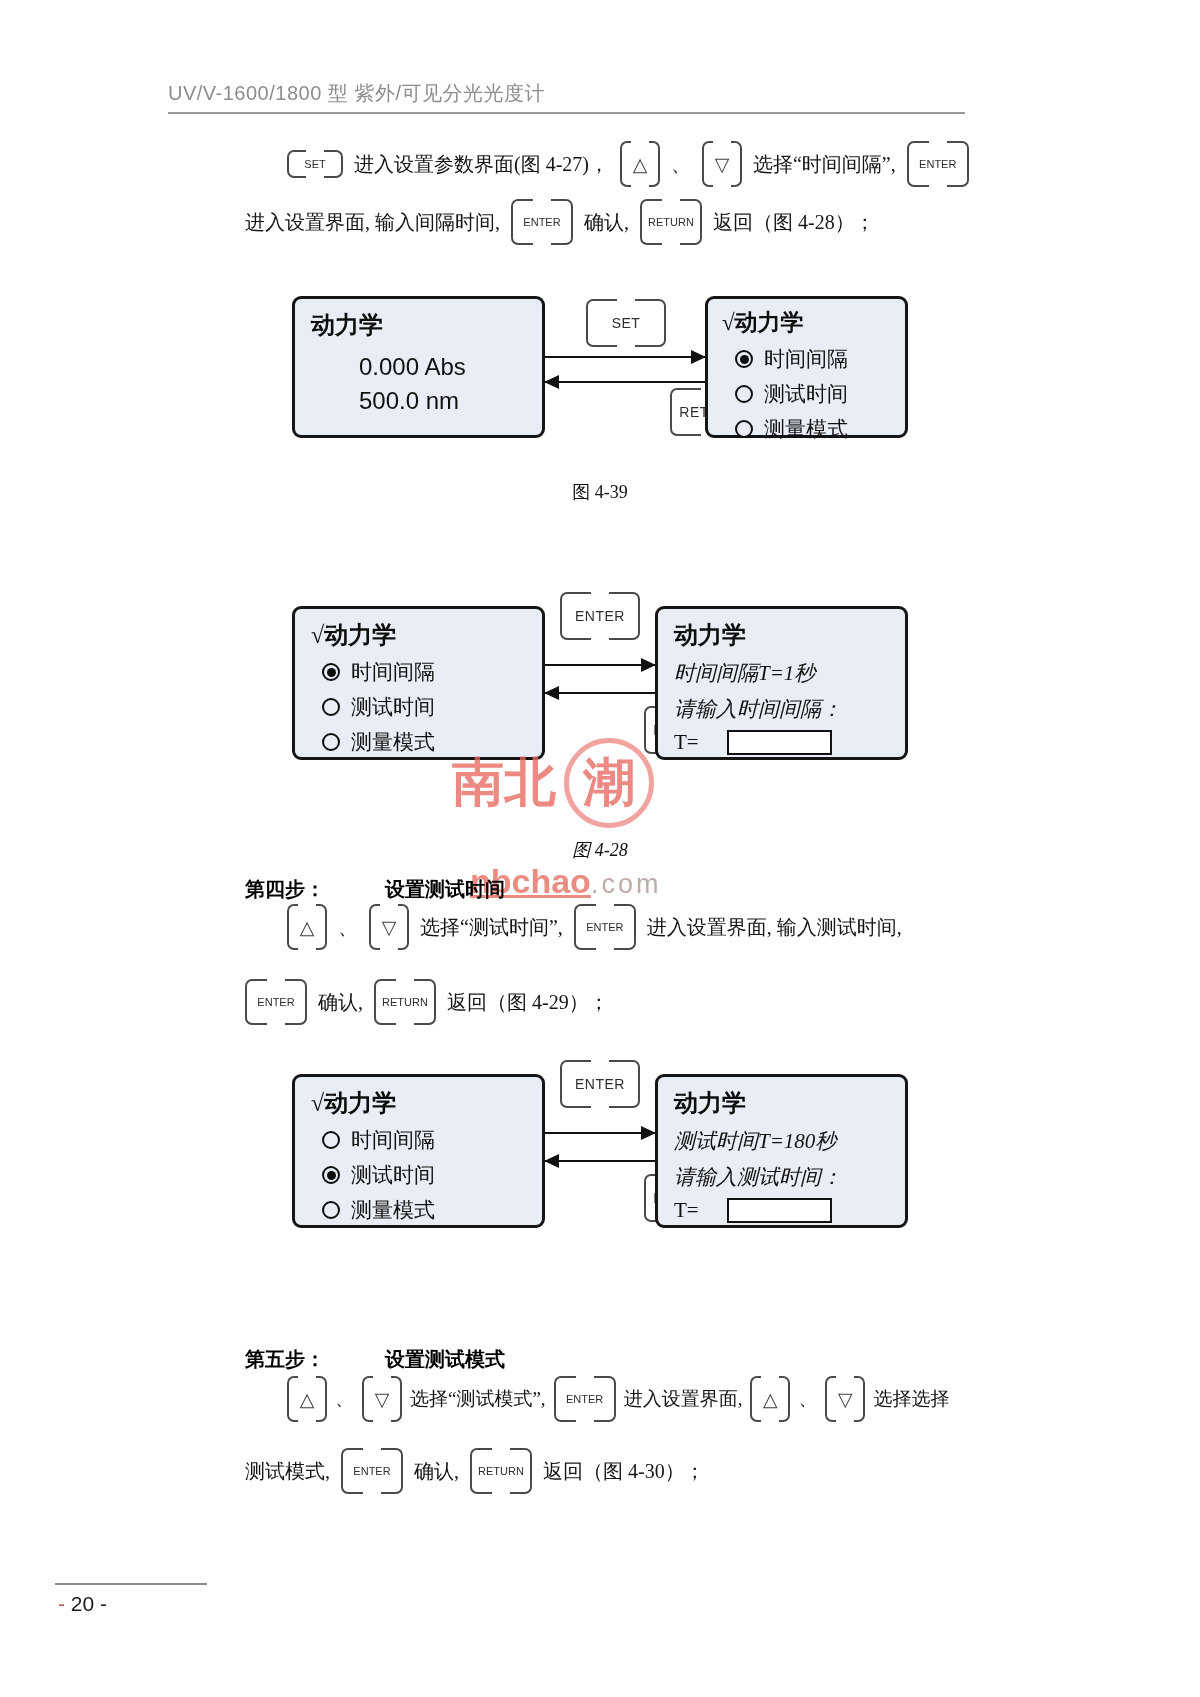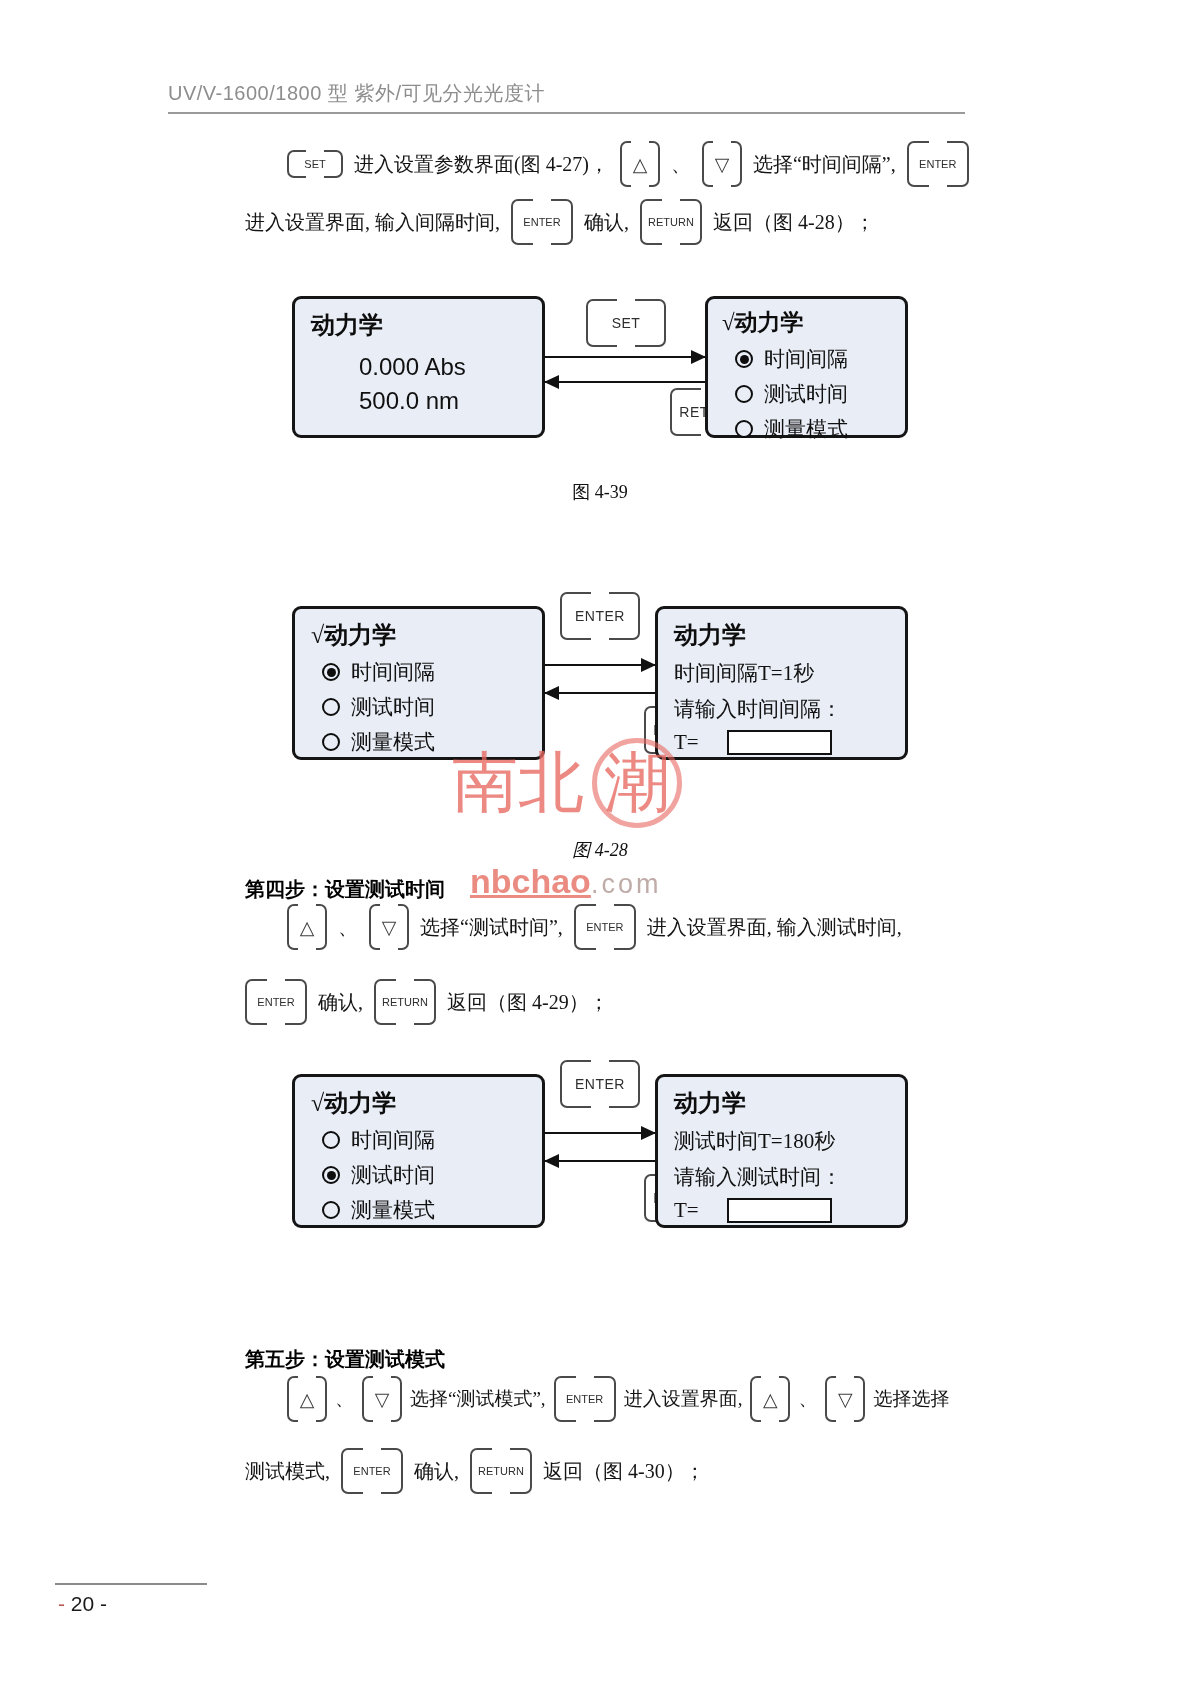--- a/index.html
+++ b/index.html
@@ -27,33 +27,33 @@
   
   .fig { position:absolute; width:572px; }
   .screen { position:absolute; background:#e9edf6; border:3px solid #151515; border-radius:9px; }
   .scr-title { padding:10px 0 0 16px; font-size:24px; font-weight:bold; color:#0d0d0d; }
   .scr-title.sm { padding:8px 0 0 14px; font-size:23px; }
   .scr-line-sans { margin:12px 0 0 64px; font-size:24px; font-family:"Liberation Sans",sans-serif; }
   .scr-line-sans + .scr-line-sans { margin-top:6px; }
   .opt { display:flex; align-items:center; gap:11px; margin:7px 0 0 27px; font-size:21px; }
   .radio { width:18px; height:18px; border:2.5px solid #0d0d0d; border-radius:50%; position:relative; flex:none; background:#e9edf6; }
   .radio.selected::after { content:""; position:absolute; inset:2.5px; background:#0d0d0d; border-radius:50%; }
-  .scr-text { margin:8px 0 0 16px; font-size:21px; }
+  .scr-text { margin:8px 0 0 16px; font-size:21px;font-style:italic; }
   .inp-row { display:flex; align-items:center; margin:7px 0 0 16px; font-size:21px; }
   .inp-box { width:105px; height:25px; background:#fff; border:2.5px solid #111; margin-left:28px; }
   .arrow { position:absolute; height:0; border-top:2px solid #111; }
   .arrow.right::after { content:""; position:absolute; right:-1px; top:-8px; border-left:15px solid #111; border-top:7px solid transparent; border-bottom:7px solid transparent; }
   .arrow.left::after  { content:""; position:absolute; left:-1px;  top:-8px; border-right:15px solid #111; border-top:7px solid transparent; border-bottom:7px solid transparent; }
 
   .caption { position:absolute; width:616px; text-align:center; font-size:18px; color:#111; z-index:2; }
-  .step-h { display:flex; font-size:20px; font-weight:bold; color:#000; z-index:2; }
+  .step-h { display:flex; gap:60px; font-size:20px; font-weight:bold; color:#000; z-index:2; }
 
   
   .wm { left:452px; top:738px; z-index:1; display:flex; align-items:center; gap:8px;
-        font-size:66px; font-weight:normal; color:rgba(231,104,95,.78); }
+        font-size:52px; font-weight:bold; color:rgba(231,104,95,.78); }
   .wm-circle { width:90px; height:90px; border:5px solid rgba(231,104,95,.6); border-radius:50%;
                display:flex; align-items:center; justify-content:center; }
   .wm-domain { left:470px; top:862px; z-index:1; font-family:"Liberation Sans",sans-serif; }
   .wm-domain .b { font-size:34px; font-weight:bold; color:rgba(233,128,116,.9);text-decoration:underline; }
   .wm-domain .r { font-size:27px; color:rgba(188,166,163,.95); letter-spacing:3px; }
 
   
   .ftr-rule { left:55px; top:1583px; width:152px; height:2px; background:#8a8a8a; }
   .ftr-page { left:58px; top:1592px; font-family:"Liberation Sans",sans-serif; font-size:21px; color:#1a1a1a; }
   .ftr-page .red { color:#b65a55; }

